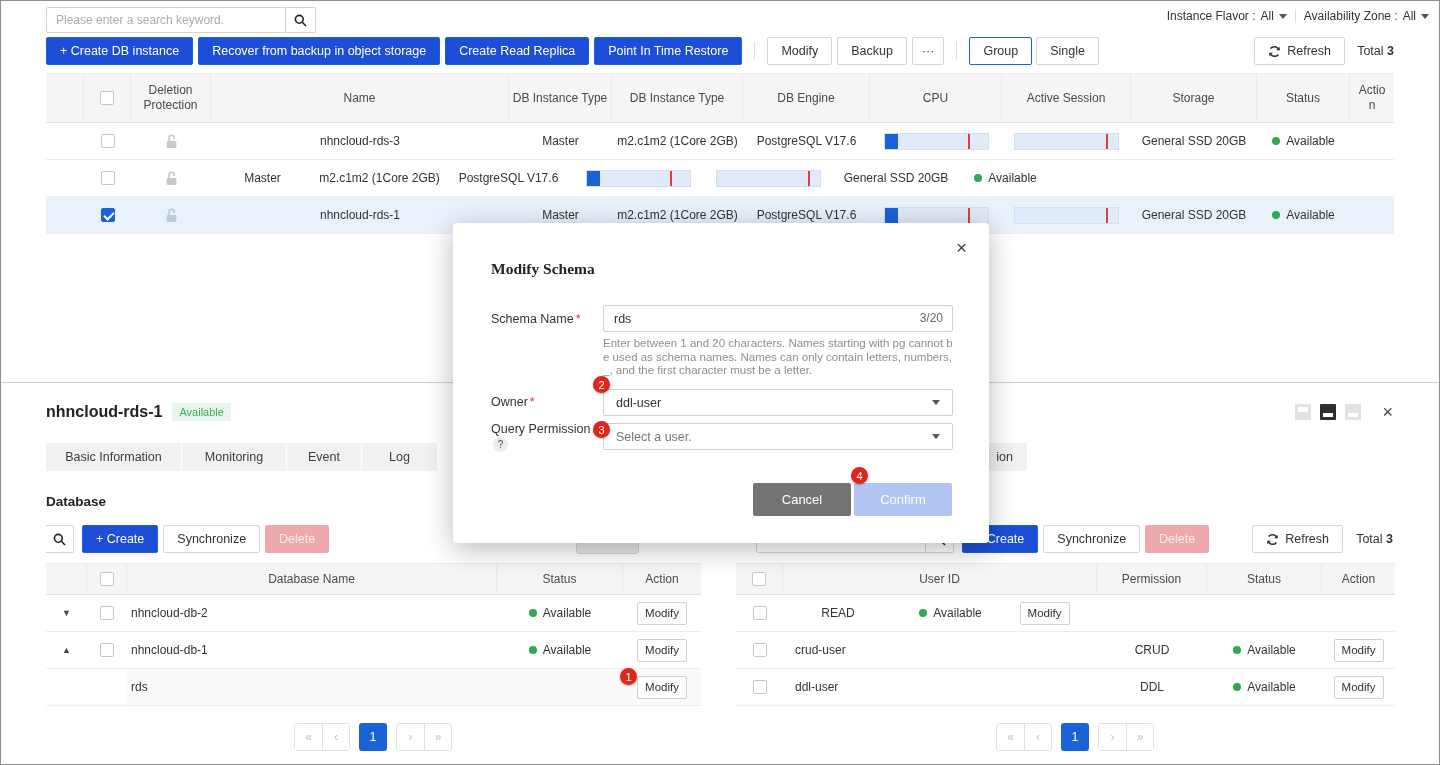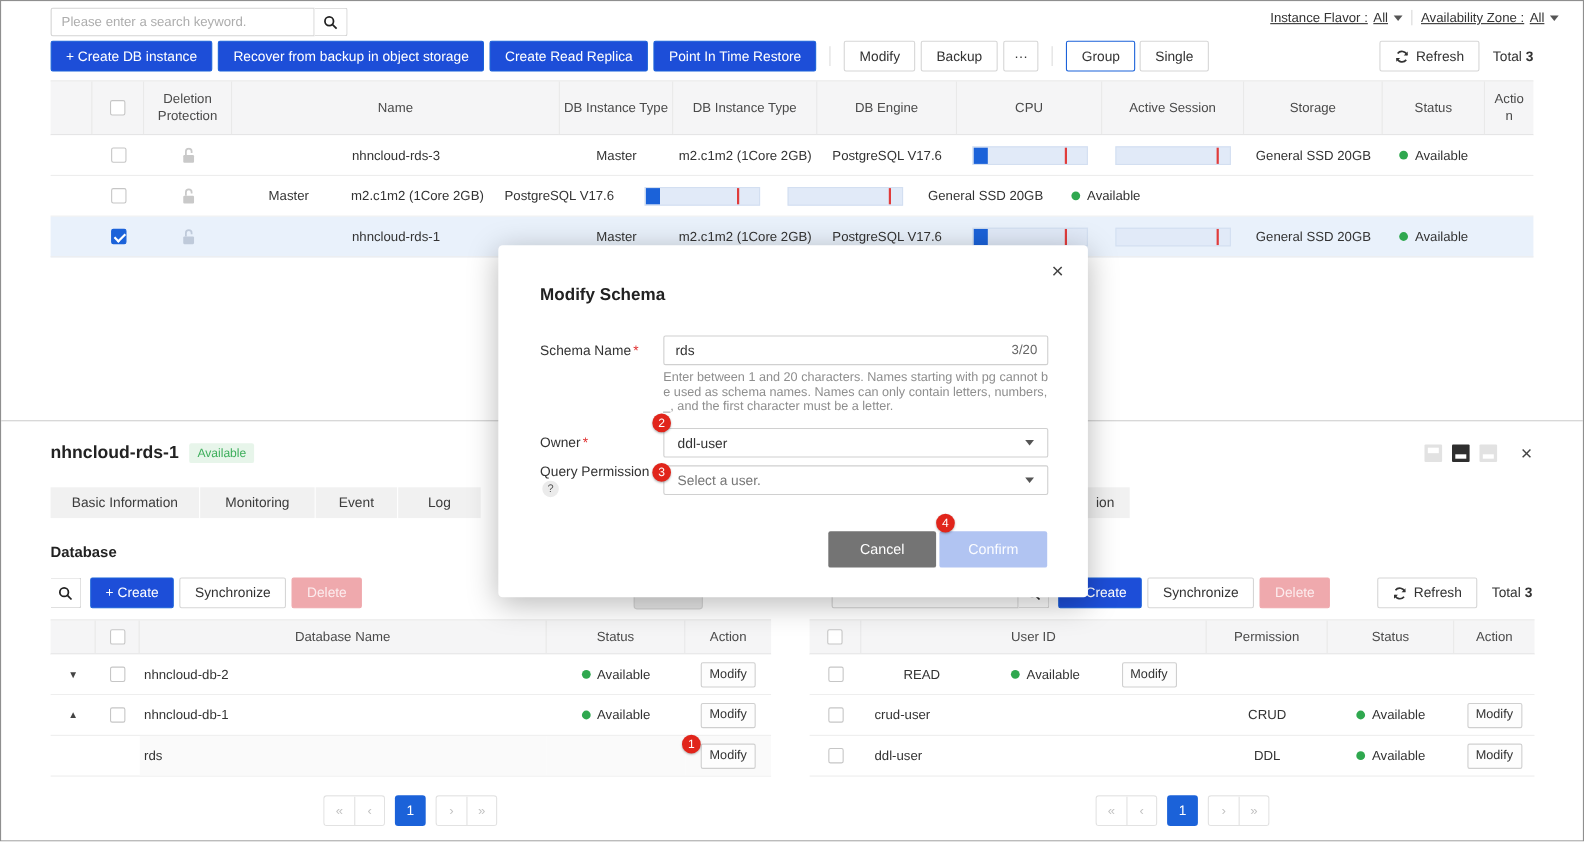--- a/index.html
+++ b/index.html
@@ -87,21 +87,21 @@
 
   
   .pag { gap:9px; }
   .pag-group { display:flex; border:1px solid #e2e2e2; border-radius:3px; overflow:hidden; }
   .pag-btn { width:27px; height:26px; background:#fff; color:#c2c2c2; font-size:12px; display:flex; align-items:center; justify-content:center; cursor:pointer; }
   .pag-group .pag-btn + .pag-btn { border-left:1px solid #e2e2e2; }
   .pag-cur { width:28px; height:28px; border-radius:3px; background:#1b62d9; color:#fff; font-size:12.5px; display:flex; align-items:center; justify-content:center; cursor:pointer; }
 
   
   .modal { left:452px; top:222px; width:536px; height:320px; background:#fff; border-radius:4px; box-shadow:0 6px 28px rgba(0,0,0,.28); z-index:100; }
-  .modal-title { position:absolute; left:38px; top:37px; font-size:15.5px; font-weight:bold; color:#222; }
+  .modal-title { position:absolute; left:38px; top:37px; font-size:15.5px; font-weight:bold; color:#222;font-family:Liberation Serif, serif; }
   .modal-close { position:absolute; right:22px; top:14px; font-size:19px; color:#444; cursor:pointer; }
   .m-label { position:absolute; left:38px; font-size:12.5px; color:#333; }
   .req { color:#e03131; margin-left:2px; }
   .m-input-wrap { position:absolute; left:150px; width:350px; height:27px; }
   .m-input { width:100%; height:100%; border:1px solid #d0d0d0; border-radius:2px; padding:0 44px 0 10px; font-size:12.5px; color:#333; font-family:inherit; }
   .m-counter { position:absolute; right:10px; top:6px; font-size:12px; color:#666; }
   .m-help { position:absolute; left:150px; top:114px; width:352px; font-size:11.5px; line-height:13.5px; color:#8e8e8e; word-break:break-all; }
   .m-select { position:absolute; left:150px; width:350px; height:27px; border:1px solid #d0d0d0; border-radius:2px; background:#fff; display:flex; align-items:center; padding:0 12px; font-size:12.5px; cursor:pointer; justify-content:space-between; }
   .m-select .ph { color:#777; }
   .help-q { position:absolute; left:40px; width:15px; height:15px; border-radius:50%; background:#ebebeb; color:#555; font-size:10px; display:flex; align-items:center; justify-content:center; cursor:pointer; }
@@ -119,21 +119,21 @@
 
   <div class="abs flex" style="left:45px; top:6px;">
     <input class="search-input" type="text" placeholder="Please enter a search keyword." style="">
     <button class="search-btn center">
       <svg width="13" height="13" viewBox="0 0 13 13">
           <circle cx="5.3" cy="5.3" r="3.9" fill="none" stroke="#222" stroke-width="1.6"></circle>
           <line x1="8.3" y1="8.3" x2="12" y2="12" stroke="#222" stroke-width="1.6"></line>
         </svg>
     </button>
   </div>
-  <div class="abs flex filters" style="top:8px; right:22px;text-decoration:underline;">
+  <div class="abs flex filters" style="top:8px; right:10px;">
     <div class="flex filter">
       <span>Instance Flavor :</span>
       <span>All</span>
       <span class="caret"></span>
     </div>
     <div class="vsep"></div>
     <div class="flex filter">
       <span>Availability Zone :</span>
       <span>All</span>
       <span class="caret"></span>

